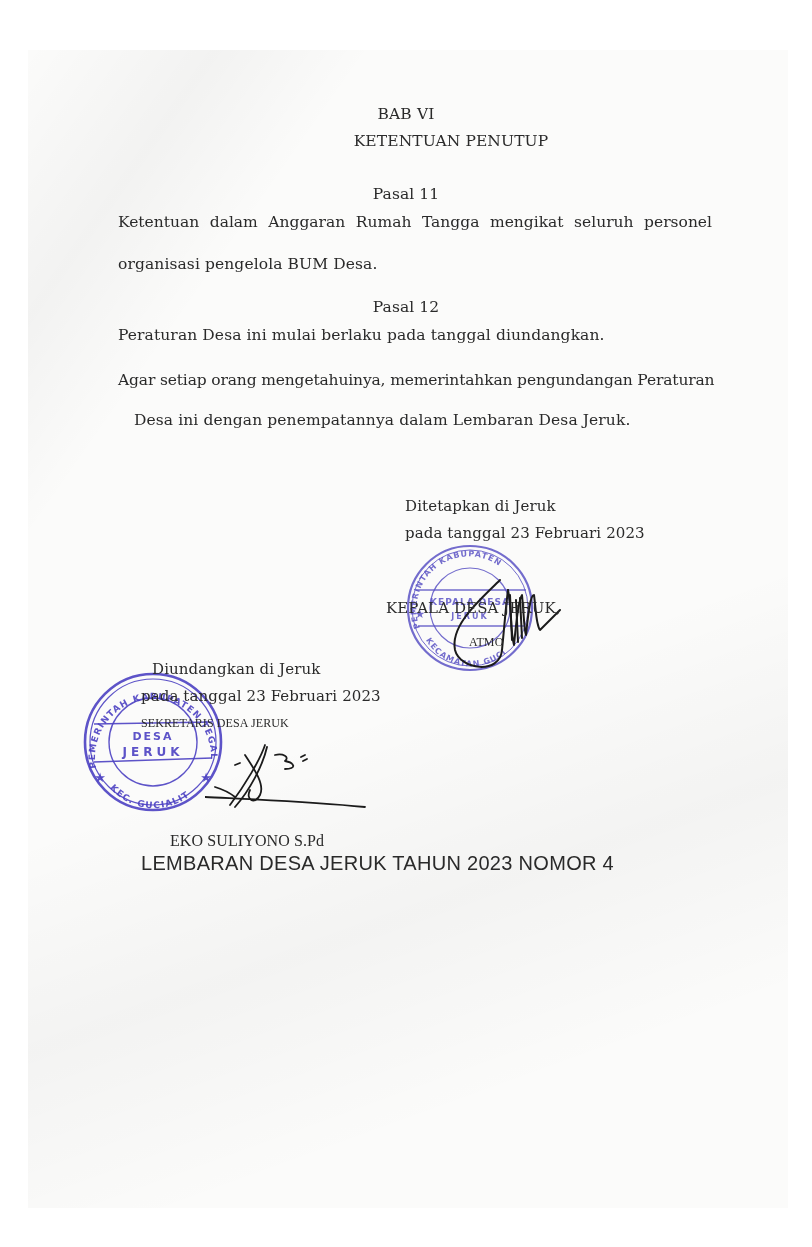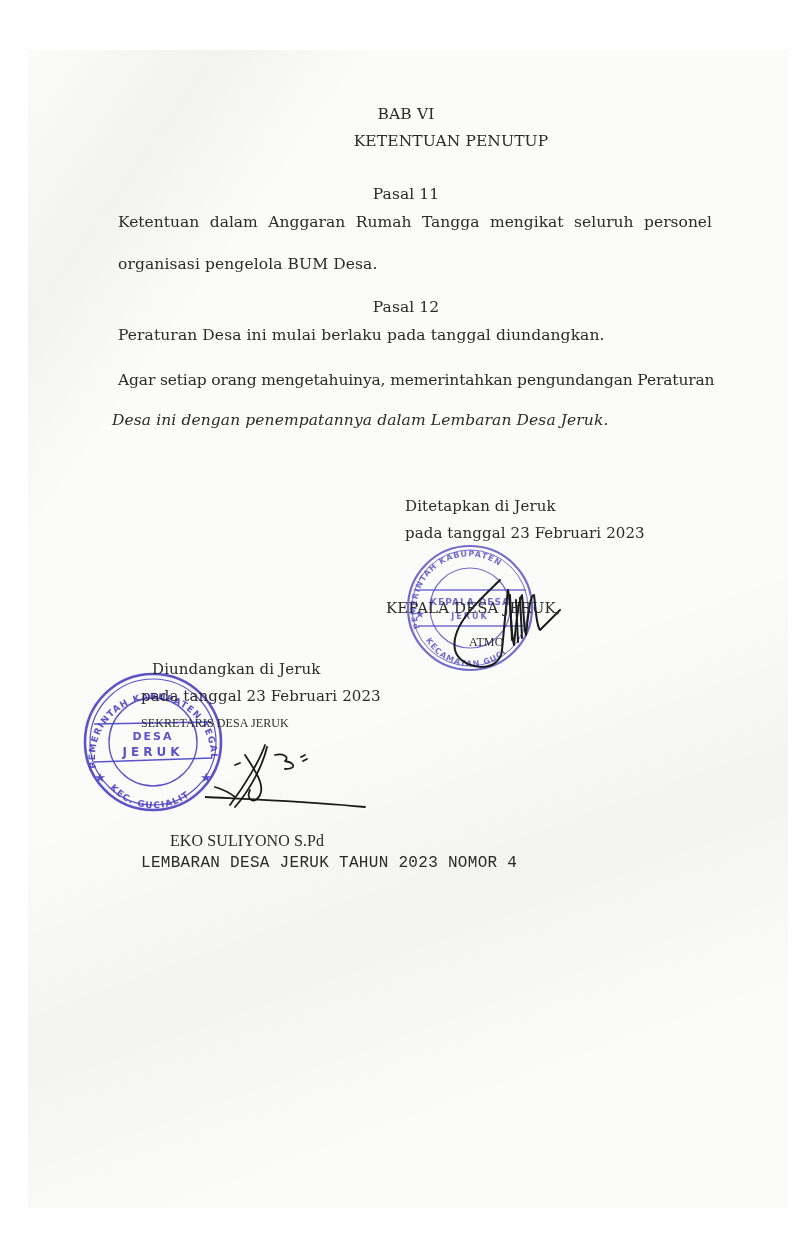--- a/index.html
+++ b/index.html
@@ -54,42 +54,42 @@
     }
     .stamp {
       position: absolute;
       pointer-events: none;
     }
     .signature {
       position: absolute;
       pointer-events: none;
     }
     .footer-line {
-      font-family: Liberation Mono, monospace;
-      font-size: 16px;
+      font-family: Liberation Sans, sans-serif;
+      font-size: 20px;
       letter-spacing: 0.3px;
     }
   </style>
 </head>
 <body>
 
 <div class="page"></div>
 
 <div class="txt center" style="top:104px;">BAB VI</div>
 <div class="txt center" style="top:131px;padding-left:45px;">KETENTUAN PENUTUP</div>
 
 <div class="txt center" style="top:184px;">Pasal 11</div>
 <div class="justify-line" style="top:212px;">Ketentuan dalam Anggaran Rumah Tangga mengikat seluruh personel</div>
 <div class="txt" style="top:254px; left:118px;">organisasi pengelola BUM Desa.</div>
 
 <div class="txt center" style="top:297px;">Pasal 12</div>
 <div class="txt" style="top:325px; left:118px;">Peraturan Desa ini mulai berlaku pada tanggal diundangkan.</div>
 
 <div class="txt" style="top:370px; left:118px; letter-spacing:-0.15px;">Agar setiap orang mengetahuinya, memerintahkan pengundangan Peraturan</div>
-<div class="txt" style="top:410px; left:112px;font-style:italic;">Desa ini dengan penempatannya dalam Lembaran Desa Jeruk.</div>
+<div class="txt" style="top:410px; left:134px;">Desa ini dengan penempatannya dalam Lembaran Desa Jeruk.</div>
 
 <svg class="stamp" style="left:396px; top:540px;" width="150" height="140" viewBox="0 0 150 140">
   <g fill="none" stroke="#5b52c4" stroke-opacity="0.85">
     <circle cx="74" cy="68" r="62" stroke-width="2.2"></circle>
     <circle cx="74" cy="68" r="58" stroke-width="1"></circle>
     <circle cx="74" cy="68" r="40" stroke-width="1.2"></circle>
     <line x1="20" y1="50" x2="130" y2="50" stroke-width="1.4"></line>
     <line x1="22" y1="86" x2="128" y2="86" stroke-width="1.4"></line>
   </g>
   <g fill="#5b52c4" fill-opacity="0.85" font-family="DejaVu Sans, sans-serif" font-weight="bold">

